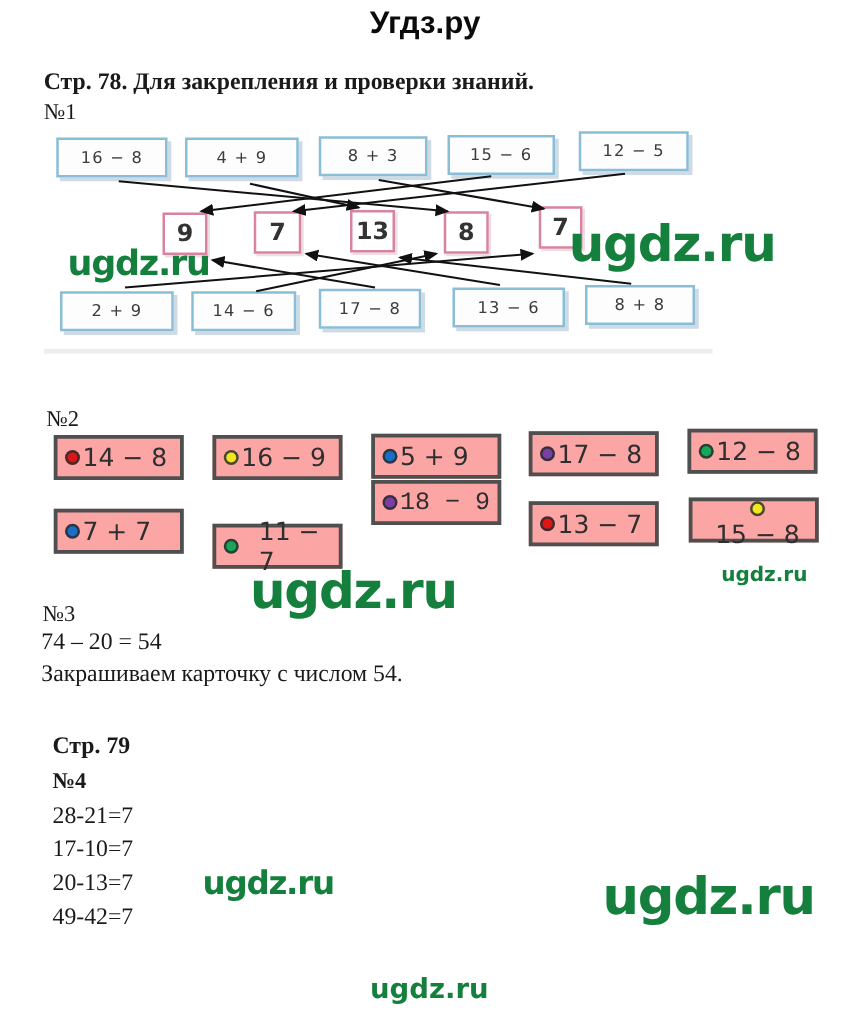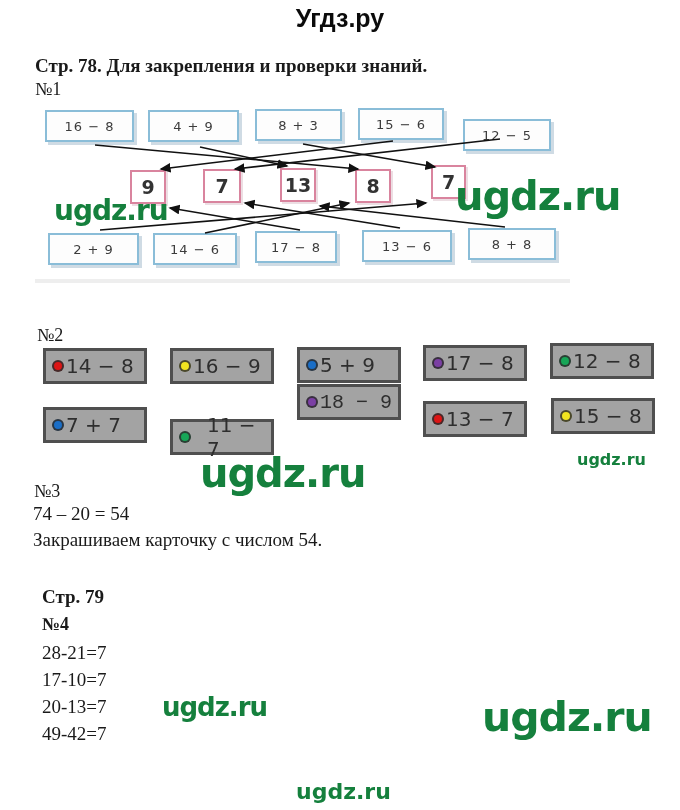--- a/index.html
+++ b/index.html
@@ -15,21 +15,21 @@
 
   
   .bluebox{position:absolute;height:28px;background:#fdfdfd;border:2px solid #8abdd8;
         box-shadow:3px 3px 0 rgba(130,160,185,.38);display:flex;align-items:center;justify-content:center;
         font-family:"DejaVu Sans", sans-serif;font-size:13px;color:#3c3c3c;letter-spacing:1px;}
   .pinkbox{position:absolute;height:30px;background:#fff;border:2px solid #d9849e;
         box-shadow:2px 2px 0 rgba(200,160,175,.35);display:flex;align-items:center;justify-content:center;
         font-family:"DejaVu Sans", sans-serif;font-size:19px;font-weight:bold;color:#333;}
 
   
-  .graybox{position:absolute;width:92px;height:30px;background:#a3a3a3;border:3px solid #4f4f4f;
+  .graybox{position:absolute;width:92px;height:30px;background:#fca5a5;border:3px solid #4f4f4f;
         display:flex;align-items:center;padding-left:6px;gap:2px;
         font-family:"DejaVu Sans", sans-serif;font-size:20px;color:#2e2e2e;}
   .dot{width:12px;height:12px;border-radius:50%;border:2px solid rgba(45,45,45,.85);
         box-sizing:border-box;flex:0 0 auto;}
   .dot-red{background:#dd1515;}
   .dot-yellow{background:#f1e520;}
   .dot-blue{background:#1a6ec7;}
   .dot-purple{background:#7b3fa4;}
   .dot-green{background:#17a657;}
 
@@ -48,21 +48,21 @@
 
   <div class="h78">Стр. 78. Для закрепления и проверки знаний.</div>
   <div class="tasklabel" style="left:35px;top:79px;">№1</div>
 
   <div>
 
     <div class="bluebox" style="left:45px;top:110px;width:85px;">16 − 8</div>
     <div class="bluebox" style="left:148px;top:110px;width:87px;">4 + 9</div>
     <div class="bluebox" style="left:255px;top:109px;width:83px;">8 + 3</div>
     <div class="bluebox" style="left:358px;top:108px;width:82px;">15 − 6</div>
-    <div class="bluebox" style="left:463px;top:119px;width:84px;">12 − 5</div>
+    <div class="bluebox" style="left:463px;top:105px;width:84px;">12 − 5</div>
 
     <div class="pinkbox" style="left:130px;top:170px;width:32px;">9</div>
     <div class="pinkbox" style="left:203px;top:169px;width:34px;">7</div>
     <div class="pinkbox" style="left:280px;top:168px;width:32px;">13</div>
     <div class="pinkbox" style="left:355px;top:169px;width:32px;">8</div>
     <div class="pinkbox" style="left:431px;top:165px;width:31px;">7</div>
 
     <div class="bluebox" style="left:48px;top:233px;width:87px;">2 + 9</div>
     <div class="bluebox" style="left:153px;top:233px;width:80px;">14 − 6</div>
     <div class="bluebox" style="left:255px;top:231px;width:78px;">17 − 8</div>
@@ -126,21 +126,21 @@
         <span>11 − 7</span>
       </div>
     <div class="graybox" style="left:297px;top:384px;font-family:Liberation Mono, monospace;">
         <span class="dot dot-purple"></span>
         <span>18 − 9</span>
       </div>
     <div class="graybox" style="left:423px;top:401px;">
         <span class="dot dot-red"></span>
         <span>13 − 7</span>
       </div>
-    <div class="graybox" style="left:551px;top:398px;">
+    <div class="graybox" style="left:551px;top:398px;flex-direction:column;">
         <span class="dot dot-yellow"></span>
         <span>15 − 8</span>
       </div>
   </div>
 
   <div class="wm" style="left:200px;top:453px;font-size:40px;">ugdz.ru</div>
   <div class="wm" style="left:577px;top:452px;font-size:16px;letter-spacing:0;">ugdz.ru</div>
 
   <div class="tasklabel" style="left:34px;top:481px;">№3</div>
   <div class="bodyline" style="left:33px;top:503px;">74 – 20 = 54</div>

